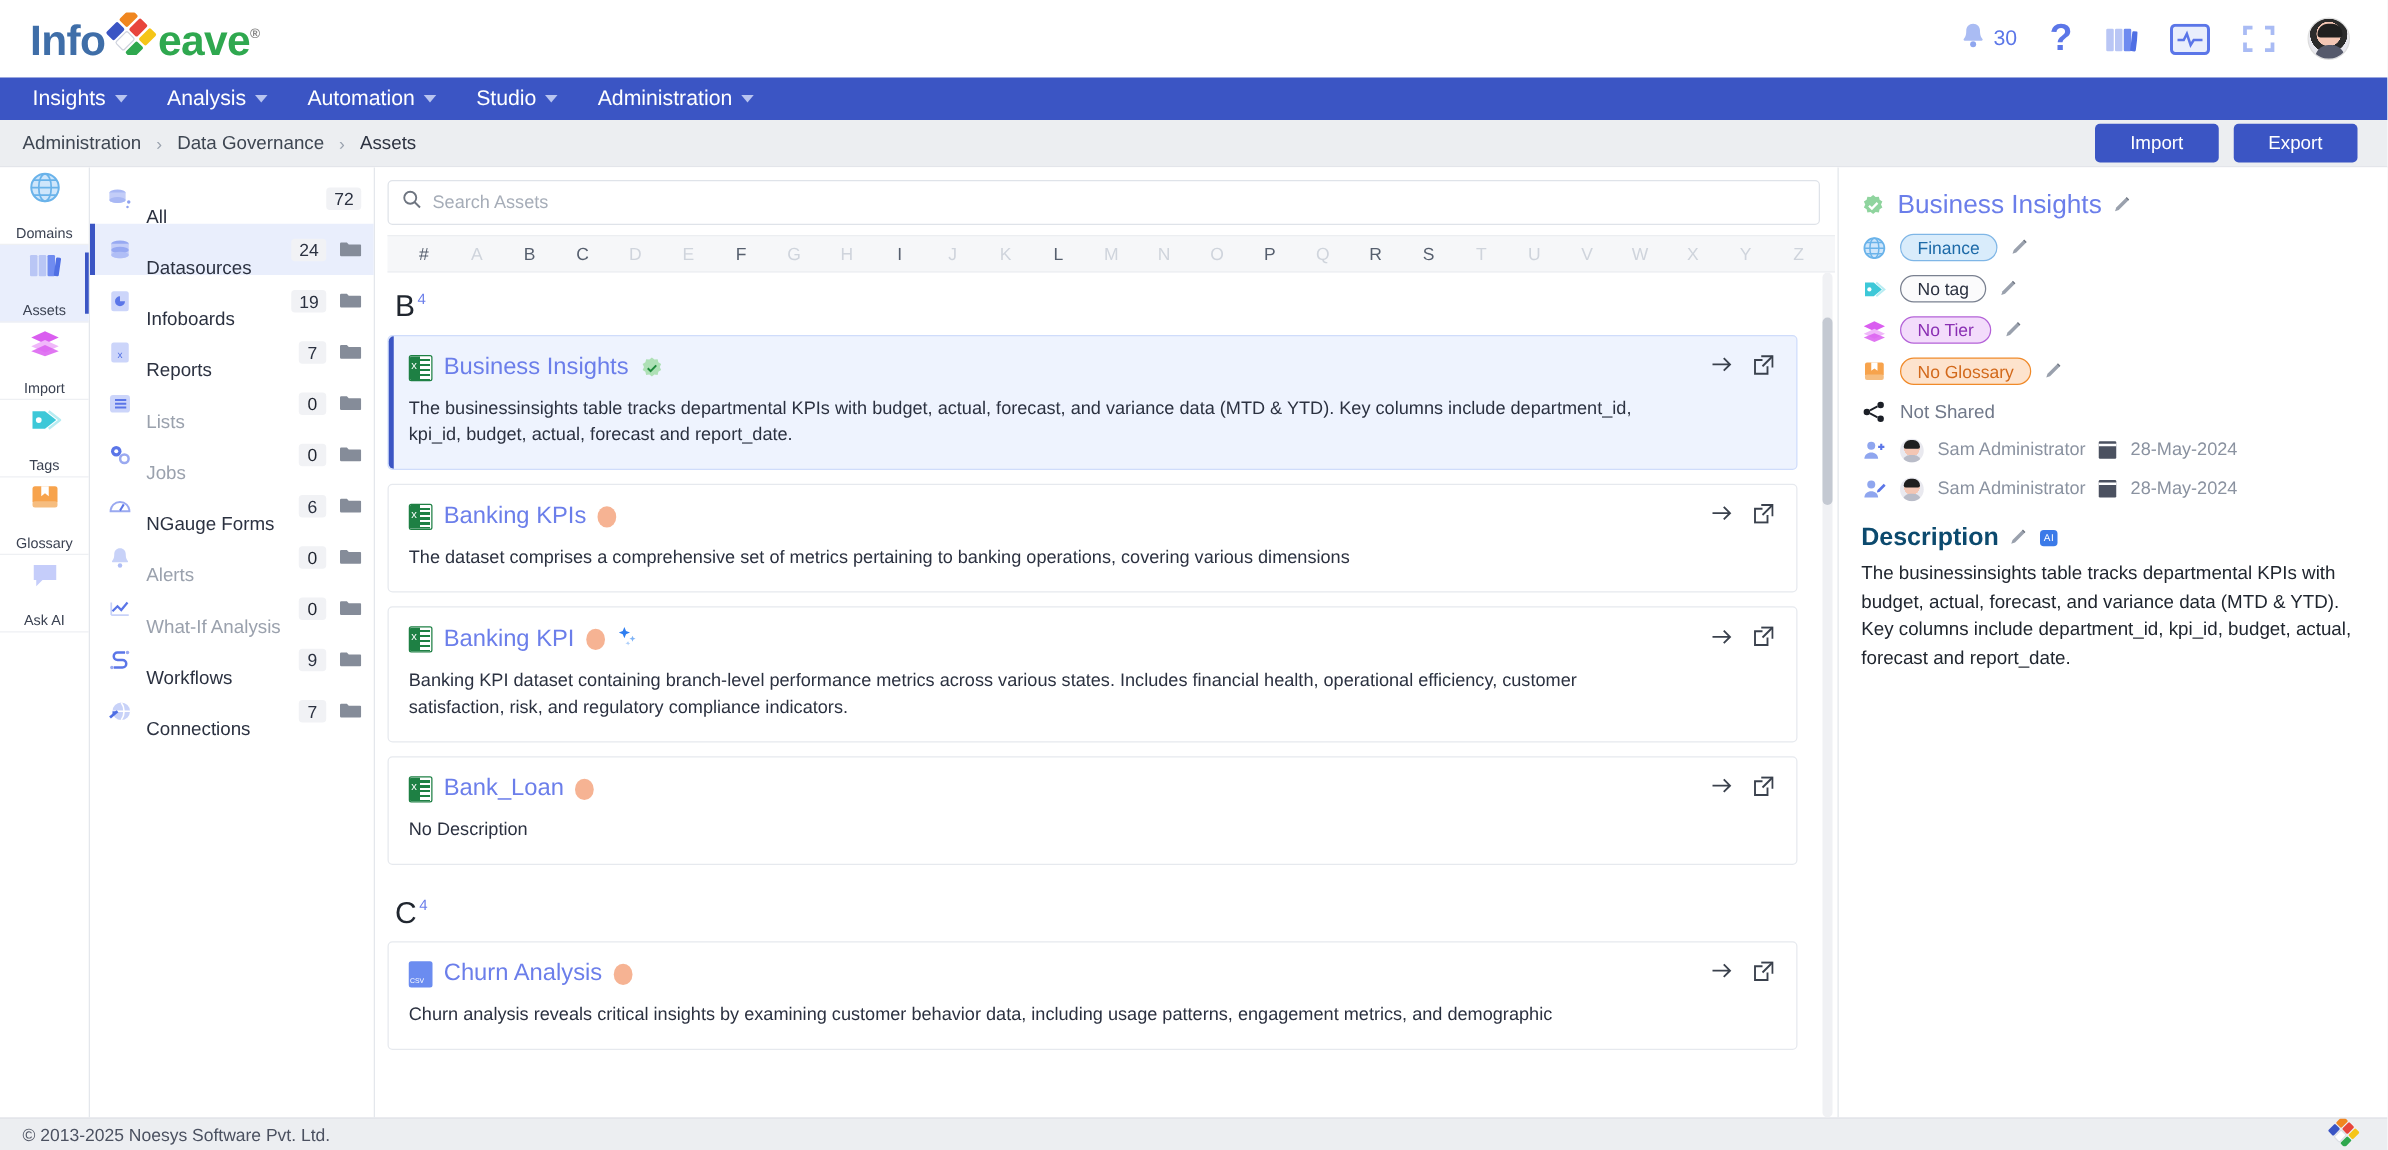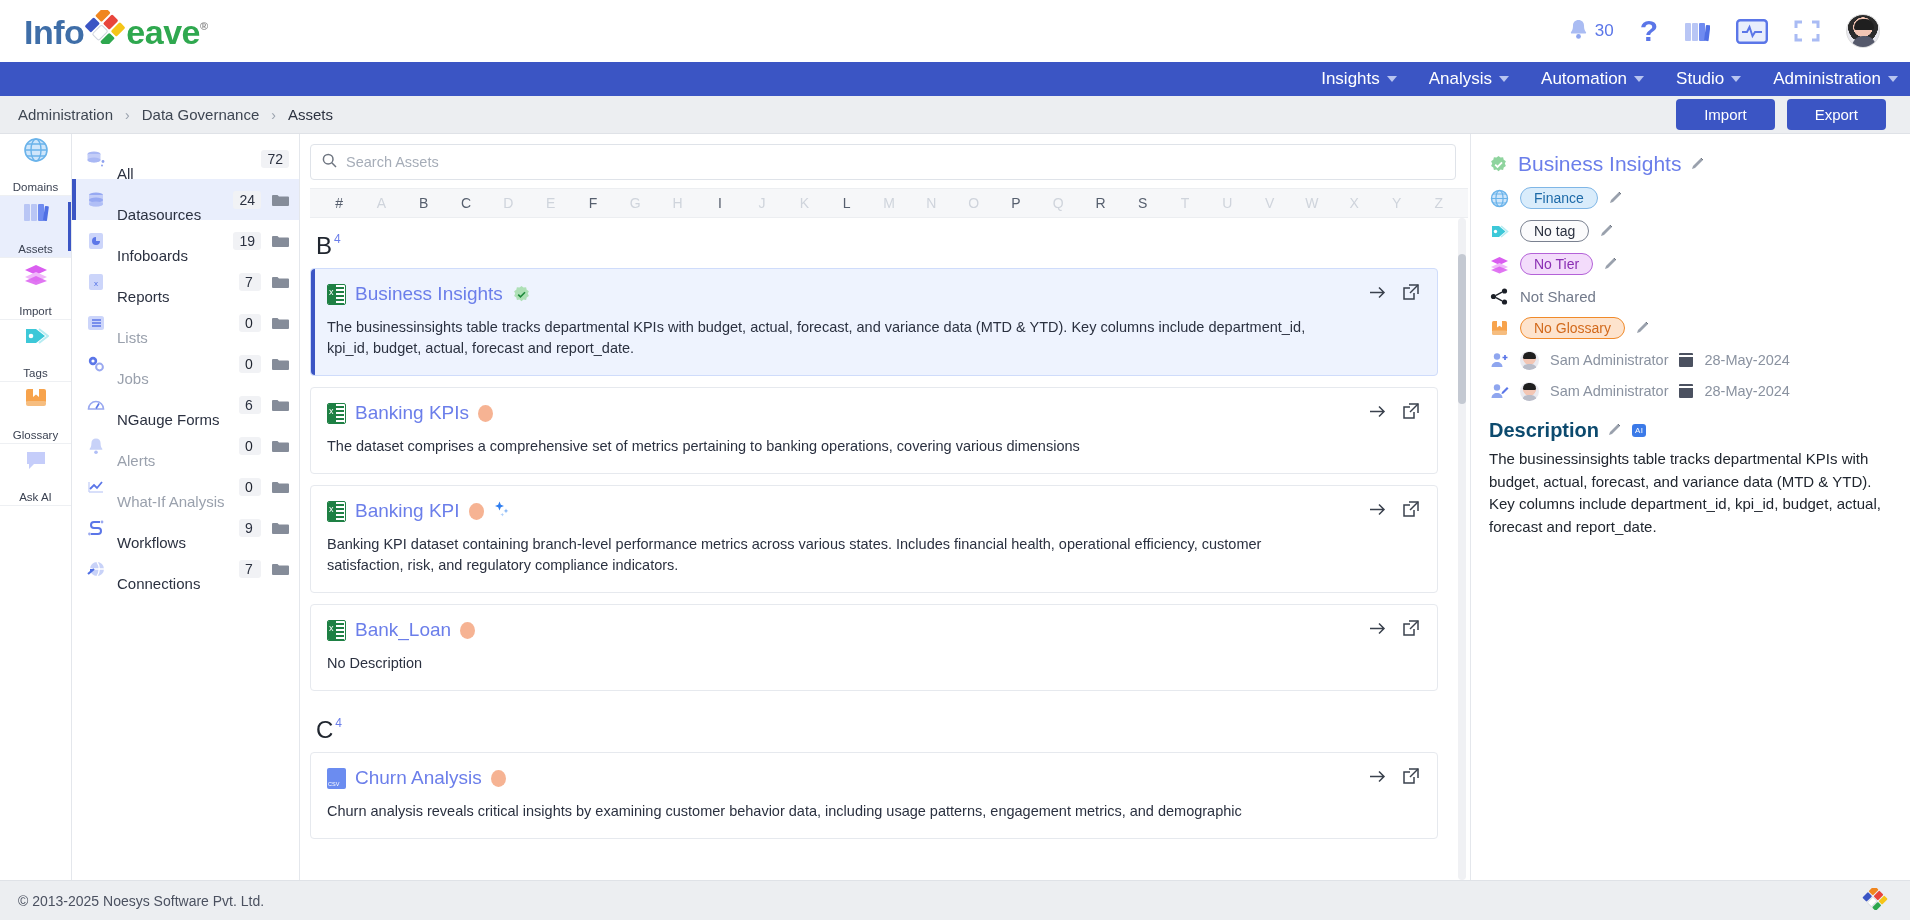--- a/index.html
+++ b/index.html
@@ -37,21 +37,21 @@
     background: #1f1f1f; border-radius: 10px 10px 3px 3px;
   }
   .avatar::after {
     content: ""; position: absolute; left: 5px; bottom: 0; width: 24px; height: 11px;
     background: #55596b; border-radius: 12px 12px 0 0;
   }
 
   
   .navbar {
     height: 34px; background: #3b55c4; display: flex; align-items: center;
-    padding-left: 14px; gap: 8px; flex: none; justify-content: flex-end;
+    padding-left: 14px; gap: 8px; flex: none;
   }
   .navitem {
     display: flex; align-items: center; gap: 7px; color: #fff; font-size: 17px;
     padding: 4px 12px; cursor: pointer; white-space: nowrap;
   }
   .caret { width: 0; height: 0; border-left: 5px solid transparent; border-right: 5px solid transparent; border-top: 6px solid #b8c4f0; }
 
   
   .crumbbar {
     height: 38px; background: #eceef1; display: flex; align-items: center;
@@ -85,21 +85,21 @@
   .typelist { width: 228px; background: #fff; border-right: 1px solid #e4e7ec; flex: none; padding-top: 4px; }
   .type-row {
     height: 41px; display: flex; align-items: center; gap: 11px; padding: 0 10px 0 14px;
     cursor: pointer; position: relative; font-size: 15px; color: #2b3140;
   }
   .type-row.active { background: #e9eefc; }
   .type-row.active::before { content: ""; position: absolute; left: 0; top: 0; bottom: 0; width: 4px; background: #3b55c4; }
   .type-row.dim { color: #9aa1ad; }
   .type-row .t-ico { width: 20px; height: 20px; flex: none; display: flex; align-items: center; justify-content: center; }
   .type-row .t-name { flex: 1; margin-top: 29px; }
-  .type-row .t-count { font-size: 14px; color: #2b3140; background: #f1f2f5; border-radius: 3px; padding: 1px 6px; min-width: 22px; text-align: left; }
+  .type-row .t-count { font-size: 14px; color: #2b3140; background: #f1f2f5; border-radius: 3px; padding: 1px 6px; min-width: 22px; text-align: center; }
   .type-row.dim .t-count { color: #1e232e; }
   .folder { width: 17px; height: 13px; flex: none; }
 
   
   .center { flex: 1; display: flex; flex-direction: column; min-width: 0; background: #fff; }
   .searchwrap { padding: 10px 14px 8px 10px; background: #fff; }
   .searchbox {
     height: 36px; border: 1px solid #dfe3e9; border-radius: 4px; display: flex;
     align-items: center; gap: 9px; padding: 0 11px;
   }
@@ -180,21 +180,21 @@
   .mini-av::after { content: ""; position: absolute; left: 2px; bottom: 0; width: 15px; height: 6px; background: #b9bcc8; border-radius: 8px 8px 0 0; }
   .cal { width: 14px; height: 14px; background: #4b5160; border-radius: 1px; position: relative; flex: none; }
   .cal::before { content: ""; position: absolute; left: 0; right: 0; top: 2px; height: 2px; background: #fff; }
   .d-sechead { display: flex; align-items: center; gap: 9px; margin-top: 18px; }
   .d-sechead h3 { font-size: 20px; color: #0c4a6e; font-weight: bold; }
   .ai-chip { background: #3b7ae8; color: #fff; font-size: 8px; border-radius: 3px; padding: 2px 3px; letter-spacing: .4px; }
   .d-desc { font-size: 15px; color: #20262f; line-height: 1.5; margin-top: 6px; }
 
   
   .footer {
-    height: 40px; background: #eceef1; border-top: 1px solid #dfe2e7; display: flex;
+    height: 26px; background: #eceef1; border-top: 1px solid #dfe2e7; display: flex;
     align-items: center; justify-content: space-between; padding: 0 22px 0 18px; flex: none;
     font-size: 14px; color: #4b5160;
   }
 </style>
 </head>
 <body>
 
 <div class="app">
 
   <div class="brandbar">
@@ -805,44 +805,44 @@
           <svg width="15" height="15" viewBox="0 0 15 15">
               <path d="M1 12l1-3 8-8 2 2-8 8z" fill="#9aa1ad"></path>
               <path d="M10 1l2 2" stroke="#6e7580"></path>
             </svg>
         </span>
       </div>
 
       <div class="d-row">
         <span class="d-ico">
           <svg width="19" height="19" viewBox="0 0 19 19">
-              <circle cx="14.5" cy="4" r="2.6" fill="#1b1f27"></circle>
-              <circle cx="14.5" cy="15" r="2.6" fill="#1b1f27"></circle>
-              <circle cx="3.5" cy="9.5" r="2.6" fill="#1b1f27"></circle>
-              <path d="M6 8.3l6-3.2M6 10.7l6 3.2" stroke="#1b1f27" stroke-width="1.4"></path>
-            </svg>
-        </span>
-        <span class="d-plain">Not Shared</span>
-      </div>
-
-      <div class="d-row">
-        <span class="d-ico">
-          <svg width="19" height="19" viewBox="0 0 19 19">
               <rect x="2" y="2" width="15" height="11" rx="1.6" fill="#f7a34c"></rect>
               <path d="M7 2h5v6.5L9.5 6.8 7 8.5z" fill="#fff"></path>
               <rect x="2" y="11.5" width="15" height="4.5" rx="1.6" fill="#f6bd7f"></rect>
             </svg>
         </span>
         <span class="pill glossary">No Glossary</span>
         <span class="pencil">
           <svg width="15" height="15" viewBox="0 0 15 15">
               <path d="M1 12l1-3 8-8 2 2-8 8z" fill="#9aa1ad"></path>
               <path d="M10 1l2 2" stroke="#6e7580"></path>
             </svg>
         </span>
+      </div>
+
+      <div class="d-row">
+        <span class="d-ico">
+          <svg width="19" height="19" viewBox="0 0 19 19">
+              <circle cx="14.5" cy="4" r="2.6" fill="#1b1f27"></circle>
+              <circle cx="14.5" cy="15" r="2.6" fill="#1b1f27"></circle>
+              <circle cx="3.5" cy="9.5" r="2.6" fill="#1b1f27"></circle>
+              <path d="M6 8.3l6-3.2M6 10.7l6 3.2" stroke="#1b1f27" stroke-width="1.4"></path>
+            </svg>
+        </span>
+        <span class="d-plain">Not Shared</span>
       </div>
 
       <div class="d-row">
         <span class="d-ico">
           <svg width="19" height="19" viewBox="0 0 19 19">
               <circle cx="7" cy="5.5" r="3.2" fill="#8fa6ef"></circle>
               <path d="M1.5 16c0-3 2.5-5 5.5-5s5.5 2 5.5 5z" fill="#8fa6ef"></path>
               <path d="M15 4v5M12.5 6.5h5" stroke="#5b76e8" stroke-width="1.7"></path>
             </svg>
         </span>

